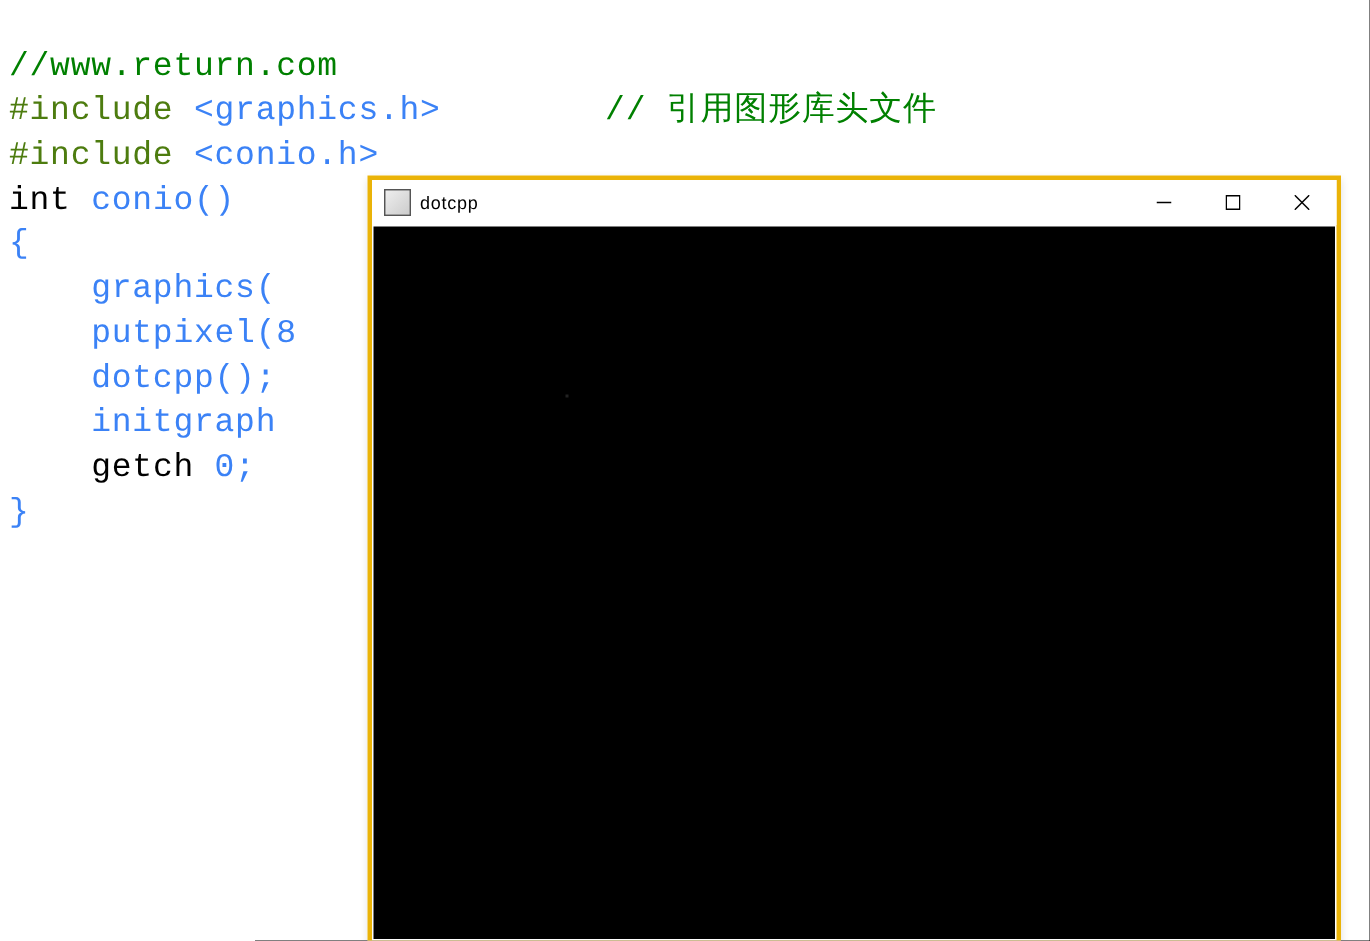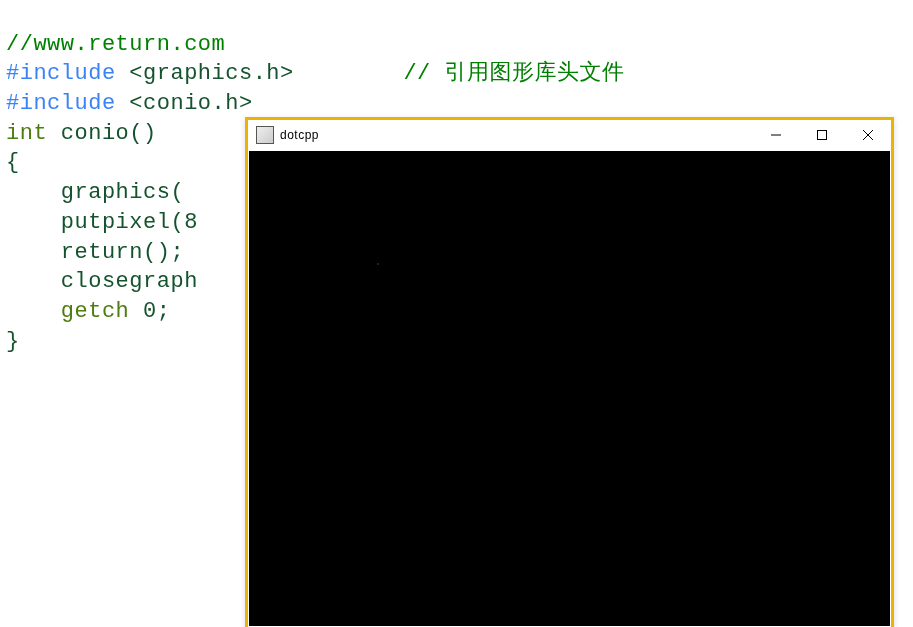--- a/index.html
+++ b/index.html
@@ -13,23 +13,23 @@
       overflow: hidden;
       position: relative;
     }
     .editor {
       padding: 0 6px;
       line-height: 1.35;
       white-space: pre;
       letter-spacing: 0.5px;
     }
     .tok-comment { color: #008000; }
-    .tok-pp { color: #3b82f6; }
-    .tok-kw { color: #4d7c0f; }
-    .tok-plain { color: #14532d; }
+    .tok-pp { color: #4d7c0f; }
+    .tok-kw { color: #000000; }
+    .tok-plain { color: #3b82f6; }
 
     .popup-window {
       position: absolute;
       left: 245px;
       top: 117px;
       width: 643px;
       height: 507px;
       background: #fff;
       border: 3px solid #eab308;
       box-shadow: 0 2px 6px rgba(0,0,0,0.15);
@@ -90,22 +90,22 @@
 <body>
 
 <div class="editor">
 <span class="tok-comment">//www.return.com</span>
 <span class="tok-pp">#include </span><span class="tok-plain">&lt;graphics.h&gt;</span><span class="tok-plain">        </span><span class="tok-comment">// 引用图形库头文件</span>
 <span class="tok-pp">#include </span><span class="tok-plain">&lt;conio.h&gt;</span>
 <span class="tok-kw">int </span><span class="tok-plain">conio()</span>
 <span class="tok-plain">{</span>
 <span class="tok-plain">    graphics(</span>
 <span class="tok-plain">    putpixel(8</span>
-<span class="tok-plain">    return();</span>
-<span class="tok-plain">    closegraph</span>
+<span class="tok-plain">    dotcpp();</span>
+<span class="tok-plain">    initgraph</span>
 <span class="tok-plain">    </span><span class="tok-kw">getch </span><span class="tok-plain">0;</span>
 <span class="tok-plain">}</span>
 </div>
 
 <div class="popup-window">
   <div class="titlebar">
     <span class="titlebar-icon"></span>
     <span class="titlebar-title">dotcpp</span>
     <div class="win-btns">
       <div class="win-btn">

